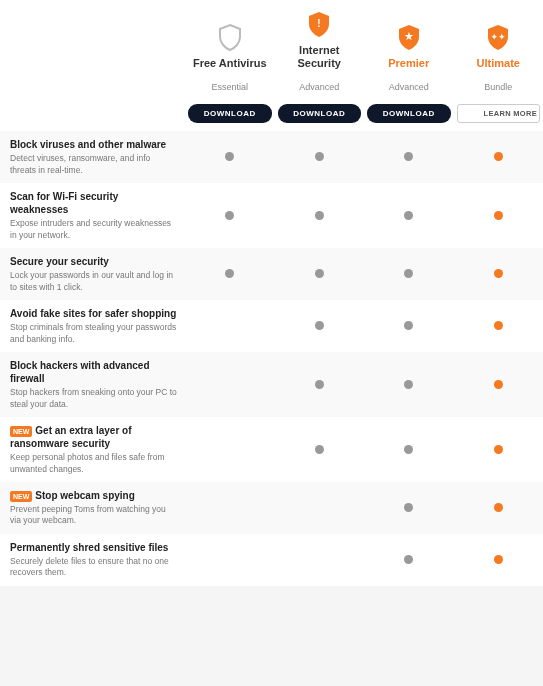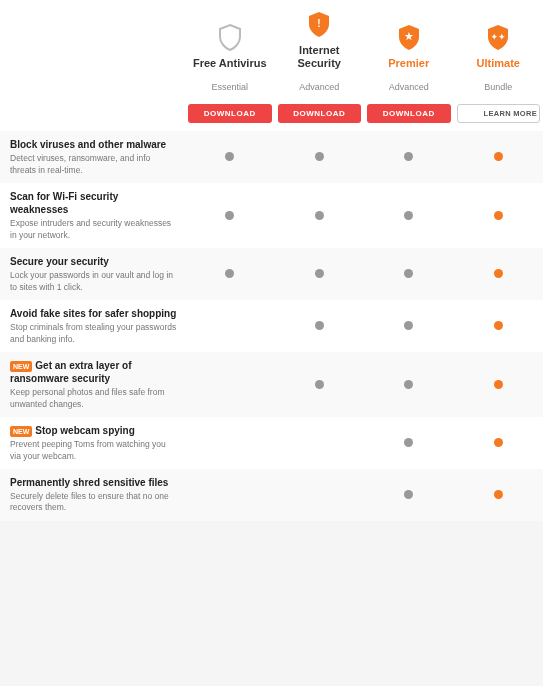--- a/index.html
+++ b/index.html
@@ -45,24 +45,24 @@
     }
     .plan-name.orange { color: #f47920; text-align: center; }
     .plan-sub {
       font-size: 9px;
       color: #888;
       margin-bottom: 6px;
       margin-top: 12px;
     }
     
     .btn-download {
-      background: #ef4444;
+      background: #0f172a;
       color: #fff;
       border: none;
-      border-radius: 3px;
+      border-radius: 9px;
       padding: 5px 4px;
       font-size: 8px;
       font-weight: bold;
       cursor: pointer;
       width: 100%;
       text-transform: uppercase;
       letter-spacing: 0.5px;
     }
     .btn-learn {
       background: #fff;
@@ -266,20 +266,30 @@
             <div class="feature-title">Avoid fake sites for safer shopping</div>
             <div class="feature-desc">Stop criminals from stealing your passwords and banking info.</div>
           </td>
           <td class="check-cell"><span class="dot-empty"></span></td>
           <td class="check-cell"><span class="dot-gray"></span></td>
           <td class="check-cell"><span class="dot-gray"></span></td>
           <td class="check-cell"><span class="dot-orange"></span></td>
         </tr>
         <tr>
           <td class="feature-cell">
+            <div class="feature-title">Block hackers with advanced firewall</div>
+            <div class="feature-desc">Stop hackers from sneaking onto your PC to steal your data.</div>
+          </td>
+          <td class="check-cell"><span class="dot-empty"></span></td>
+          <td class="check-cell"><span class="dot-gray"></span></td>
+          <td class="check-cell"><span class="dot-gray"></span></td>
+          <td class="check-cell"><span class="dot-orange"></span></td>
+        </tr>
+        <tr>
+          <td class="feature-cell">
             <div class="feature-title"><span class="new-badge">NEW</span>Get an extra layer of ransomware security</div>
             <div class="feature-desc">Keep personal photos and files safe from unwanted changes.</div>
           </td>
           <td class="check-cell"><span class="dot-empty"></span></td>
           <td class="check-cell"><span class="dot-gray"></span></td>
           <td class="check-cell"><span class="dot-gray"></span></td>
           <td class="check-cell"><span class="dot-orange"></span></td>
         </tr>
         <tr>
           <td class="feature-cell">

